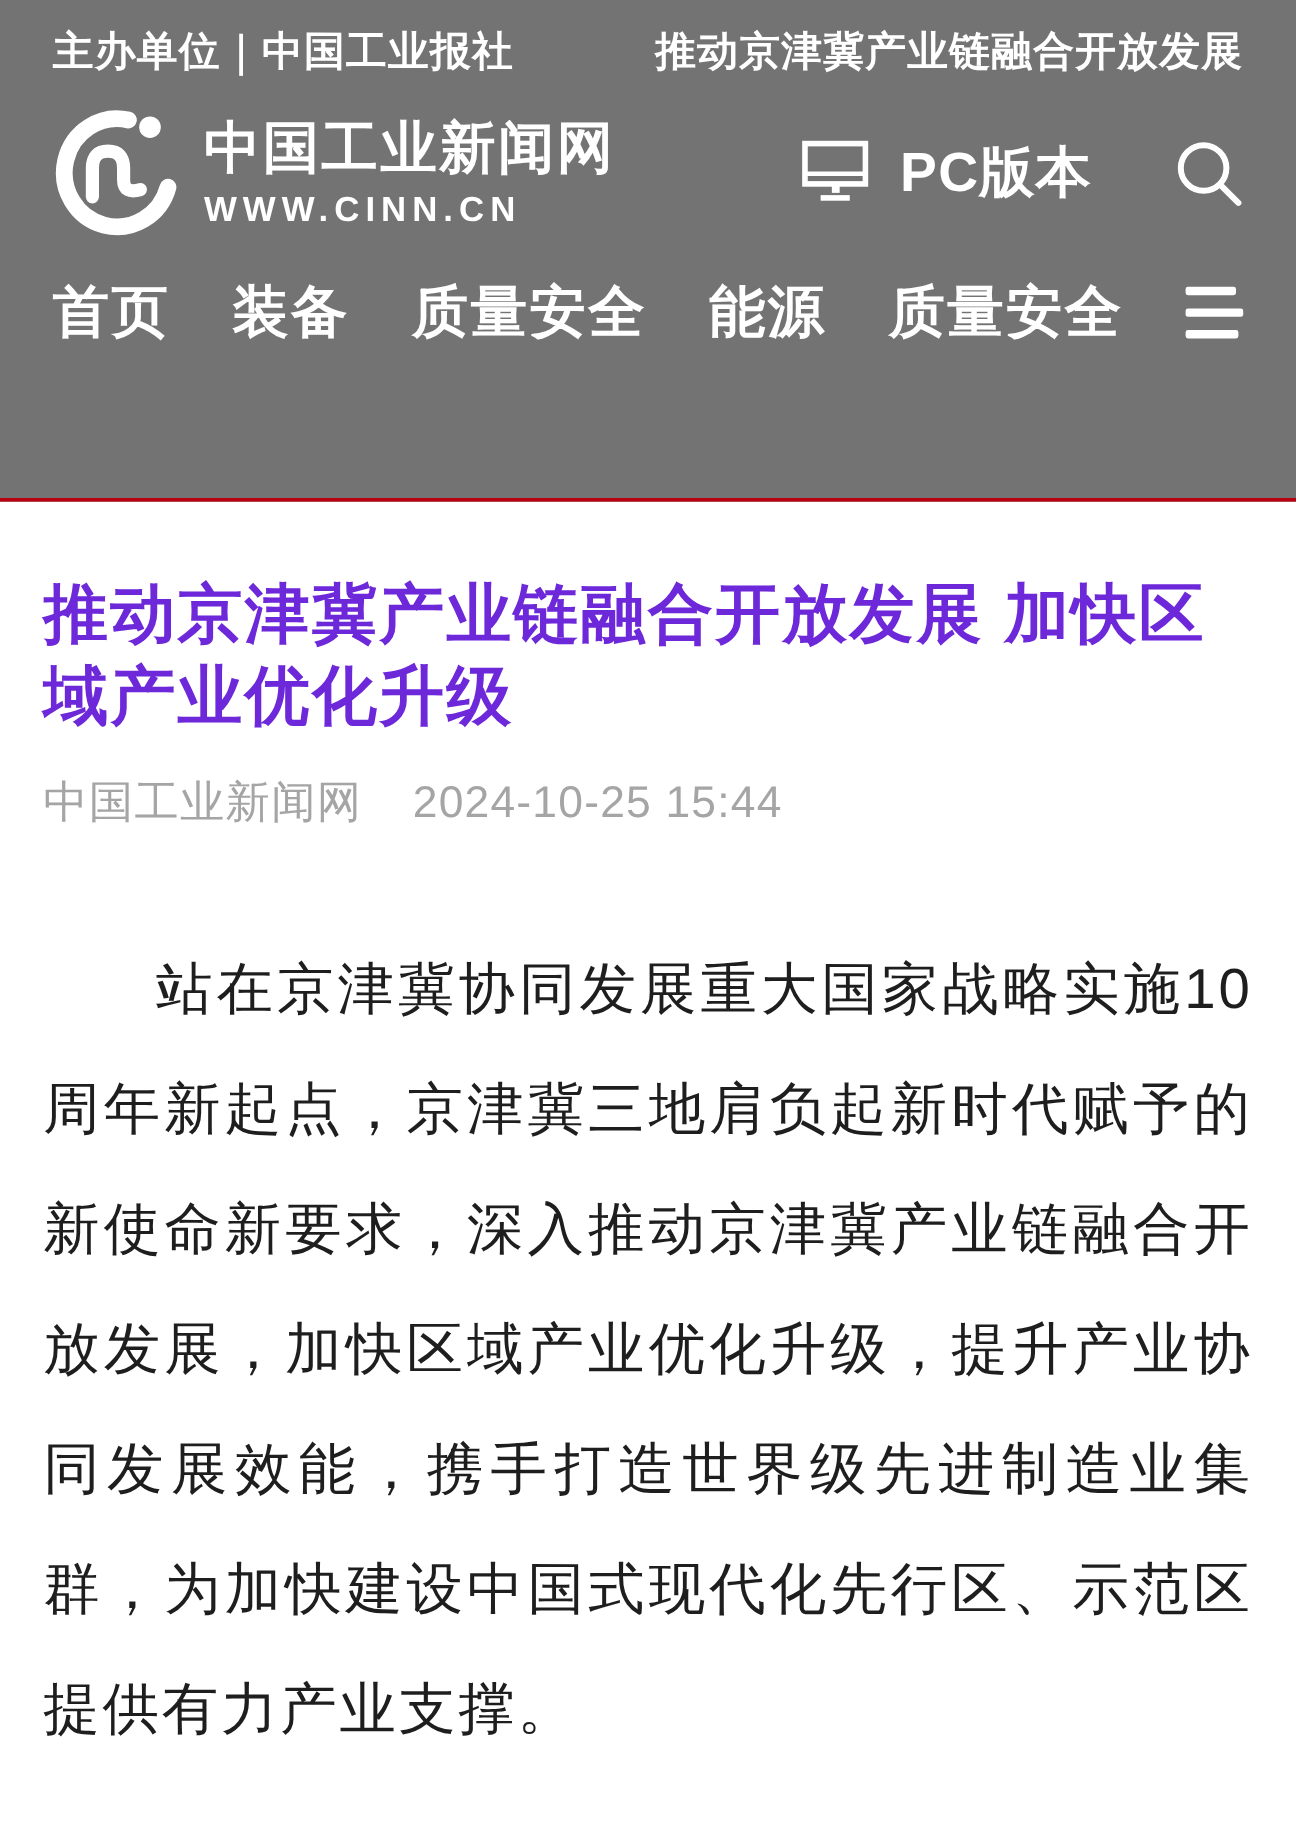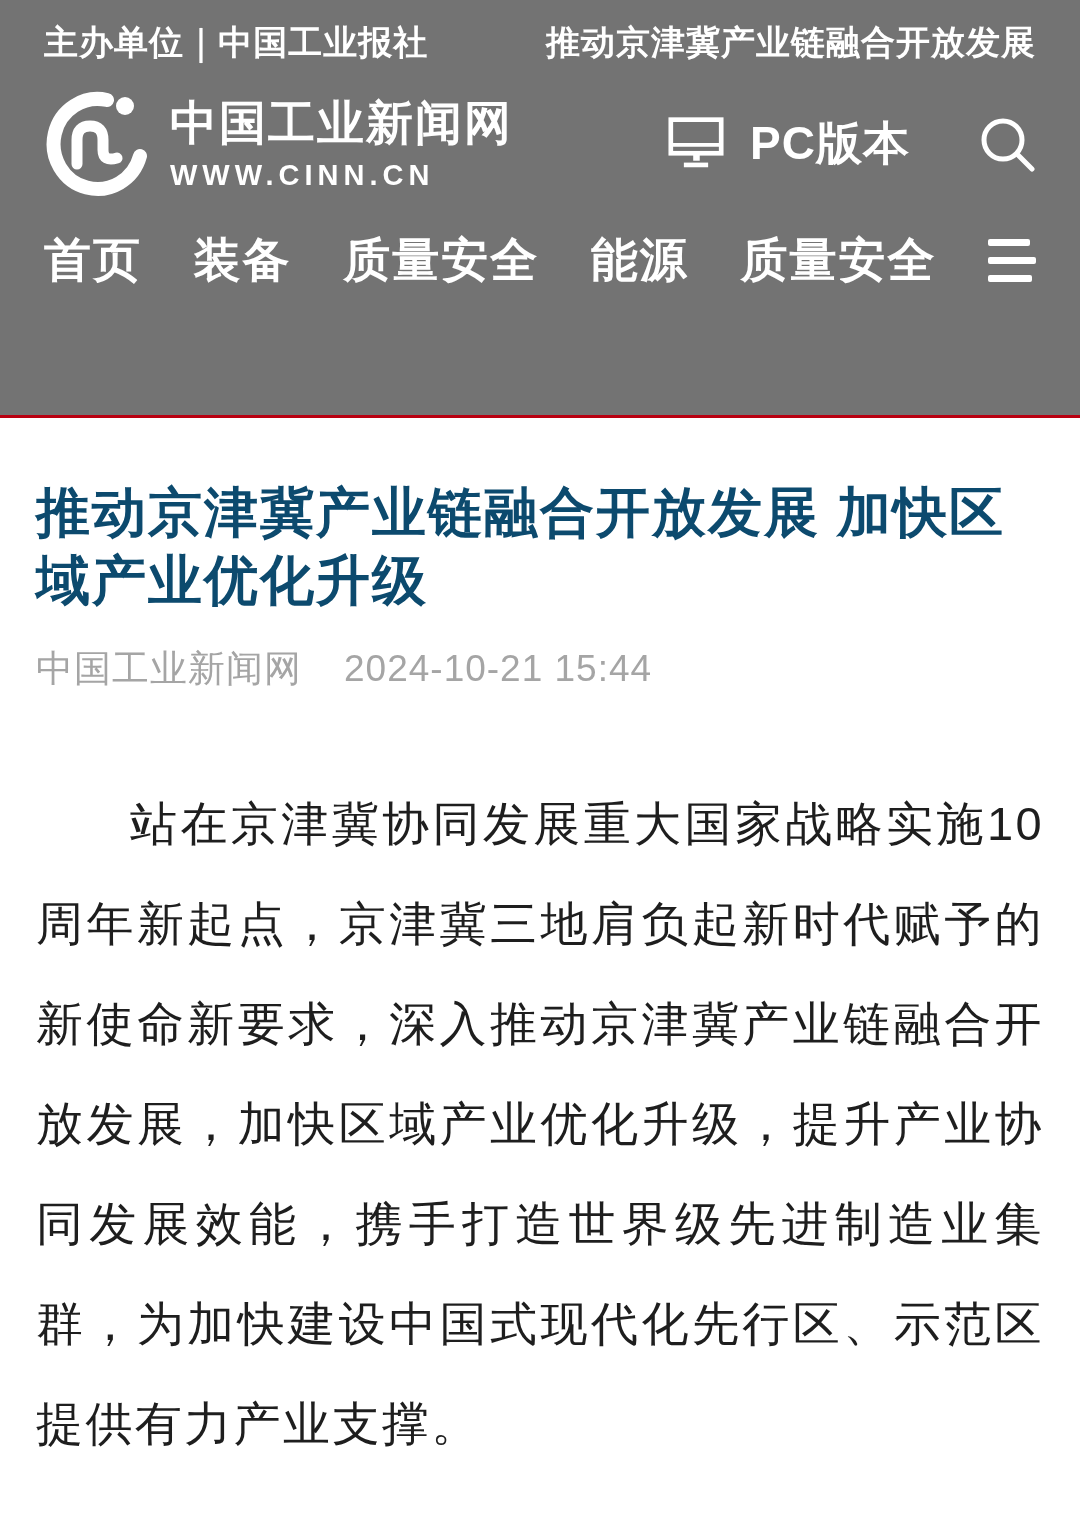--- a/index.html
+++ b/index.html
@@ -51,21 +51,21 @@
   .menu-btn{background:none;border:none;padding:0;cursor:pointer;display:block;}
   .menu-btn .bar{display:block;height:7px;background:#fff;border-radius:2px;margin:11px 0;}
   .menu-btn .b1{width:42px;}
   .menu-btn .b2{width:48px;}
   .menu-btn .b3{width:44px;}
   
   .article{padding:0 36px;}
   .article-title{
     margin:60px 0 0 0;
     font-size:54px;line-height:68px;font-weight:bold;
-    letter-spacing:2px;color:#0c4a6e;
+    letter-spacing:2px;color:#6d28d9;
   }
   .byline{
     margin-top:30px;display:flex;align-items:baseline;
     font-size:37px;color:#a5a5a5;letter-spacing:1px;
   }
   .byline-date{margin-left:42px;}
   .article-body{color:#1e1e1e;font-size:47px;letter-spacing:2.4px;}
   .author-line{margin-top:96px;line-height:60px;text-indent:2em;}
   .body-paragraph{
     margin-top:80px;line-height:100px;text-indent:2em;
@@ -130,19 +130,19 @@
       </span>
     </button>
   </nav>
 </header>
 
 <main class="article">
   <h1 class="article-title">推动京津冀产业链融合开放发展 加快区域产业优化升级</h1>
 
   <div class="byline">
     <span>中国工业新闻网</span>
-    <span class="byline-date">2024-10-21 15:44</span>
+    <span class="byline-date">2024-10-25 15:44</span>
   </div>
 
   <div class="article-body">
     <p class="body-paragraph">站在京津冀协同发展重大国家战略实施10周年新起点，京津冀三地肩负起新时代赋予的新使命新要求，深入推动京津冀产业链融合开放发展，加快区域产业优化升级，提升产业协同发展效能，携手打造世界级先进制造业集群，为加快建设中国式现代化先行区、示范区提供有力产业支撑。</p>
   </div>
 </main>
 
 </body></html>

